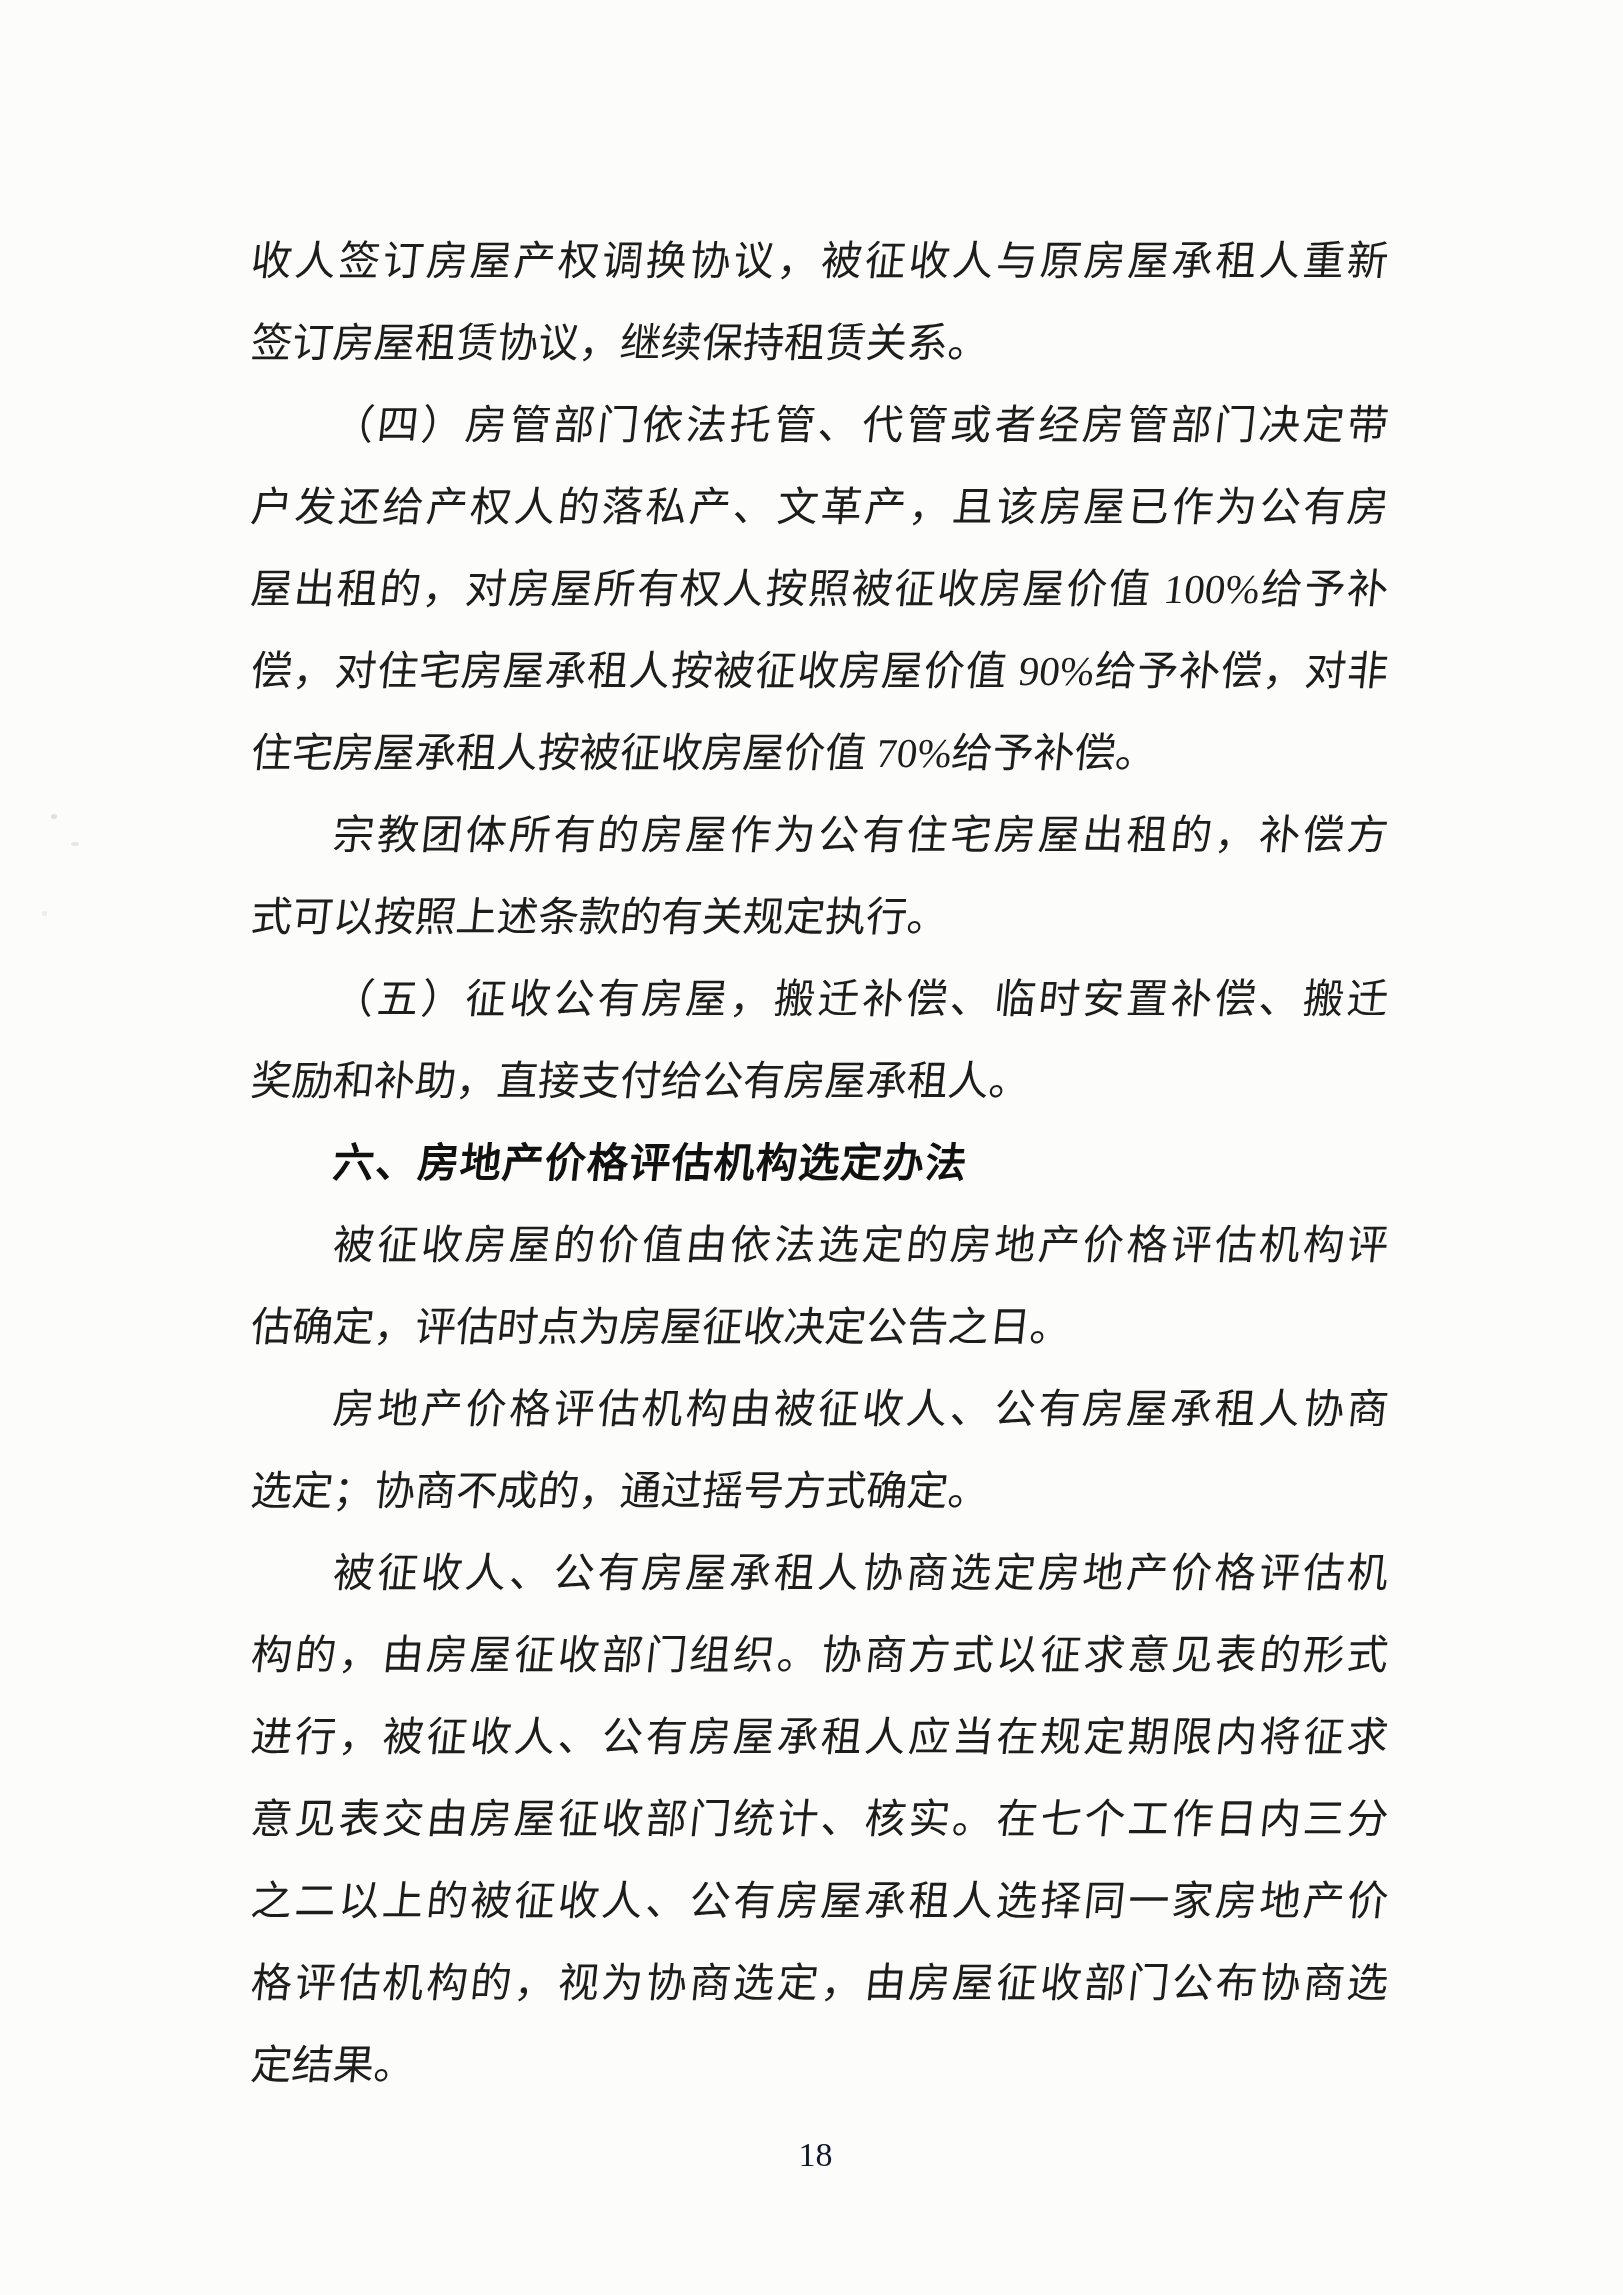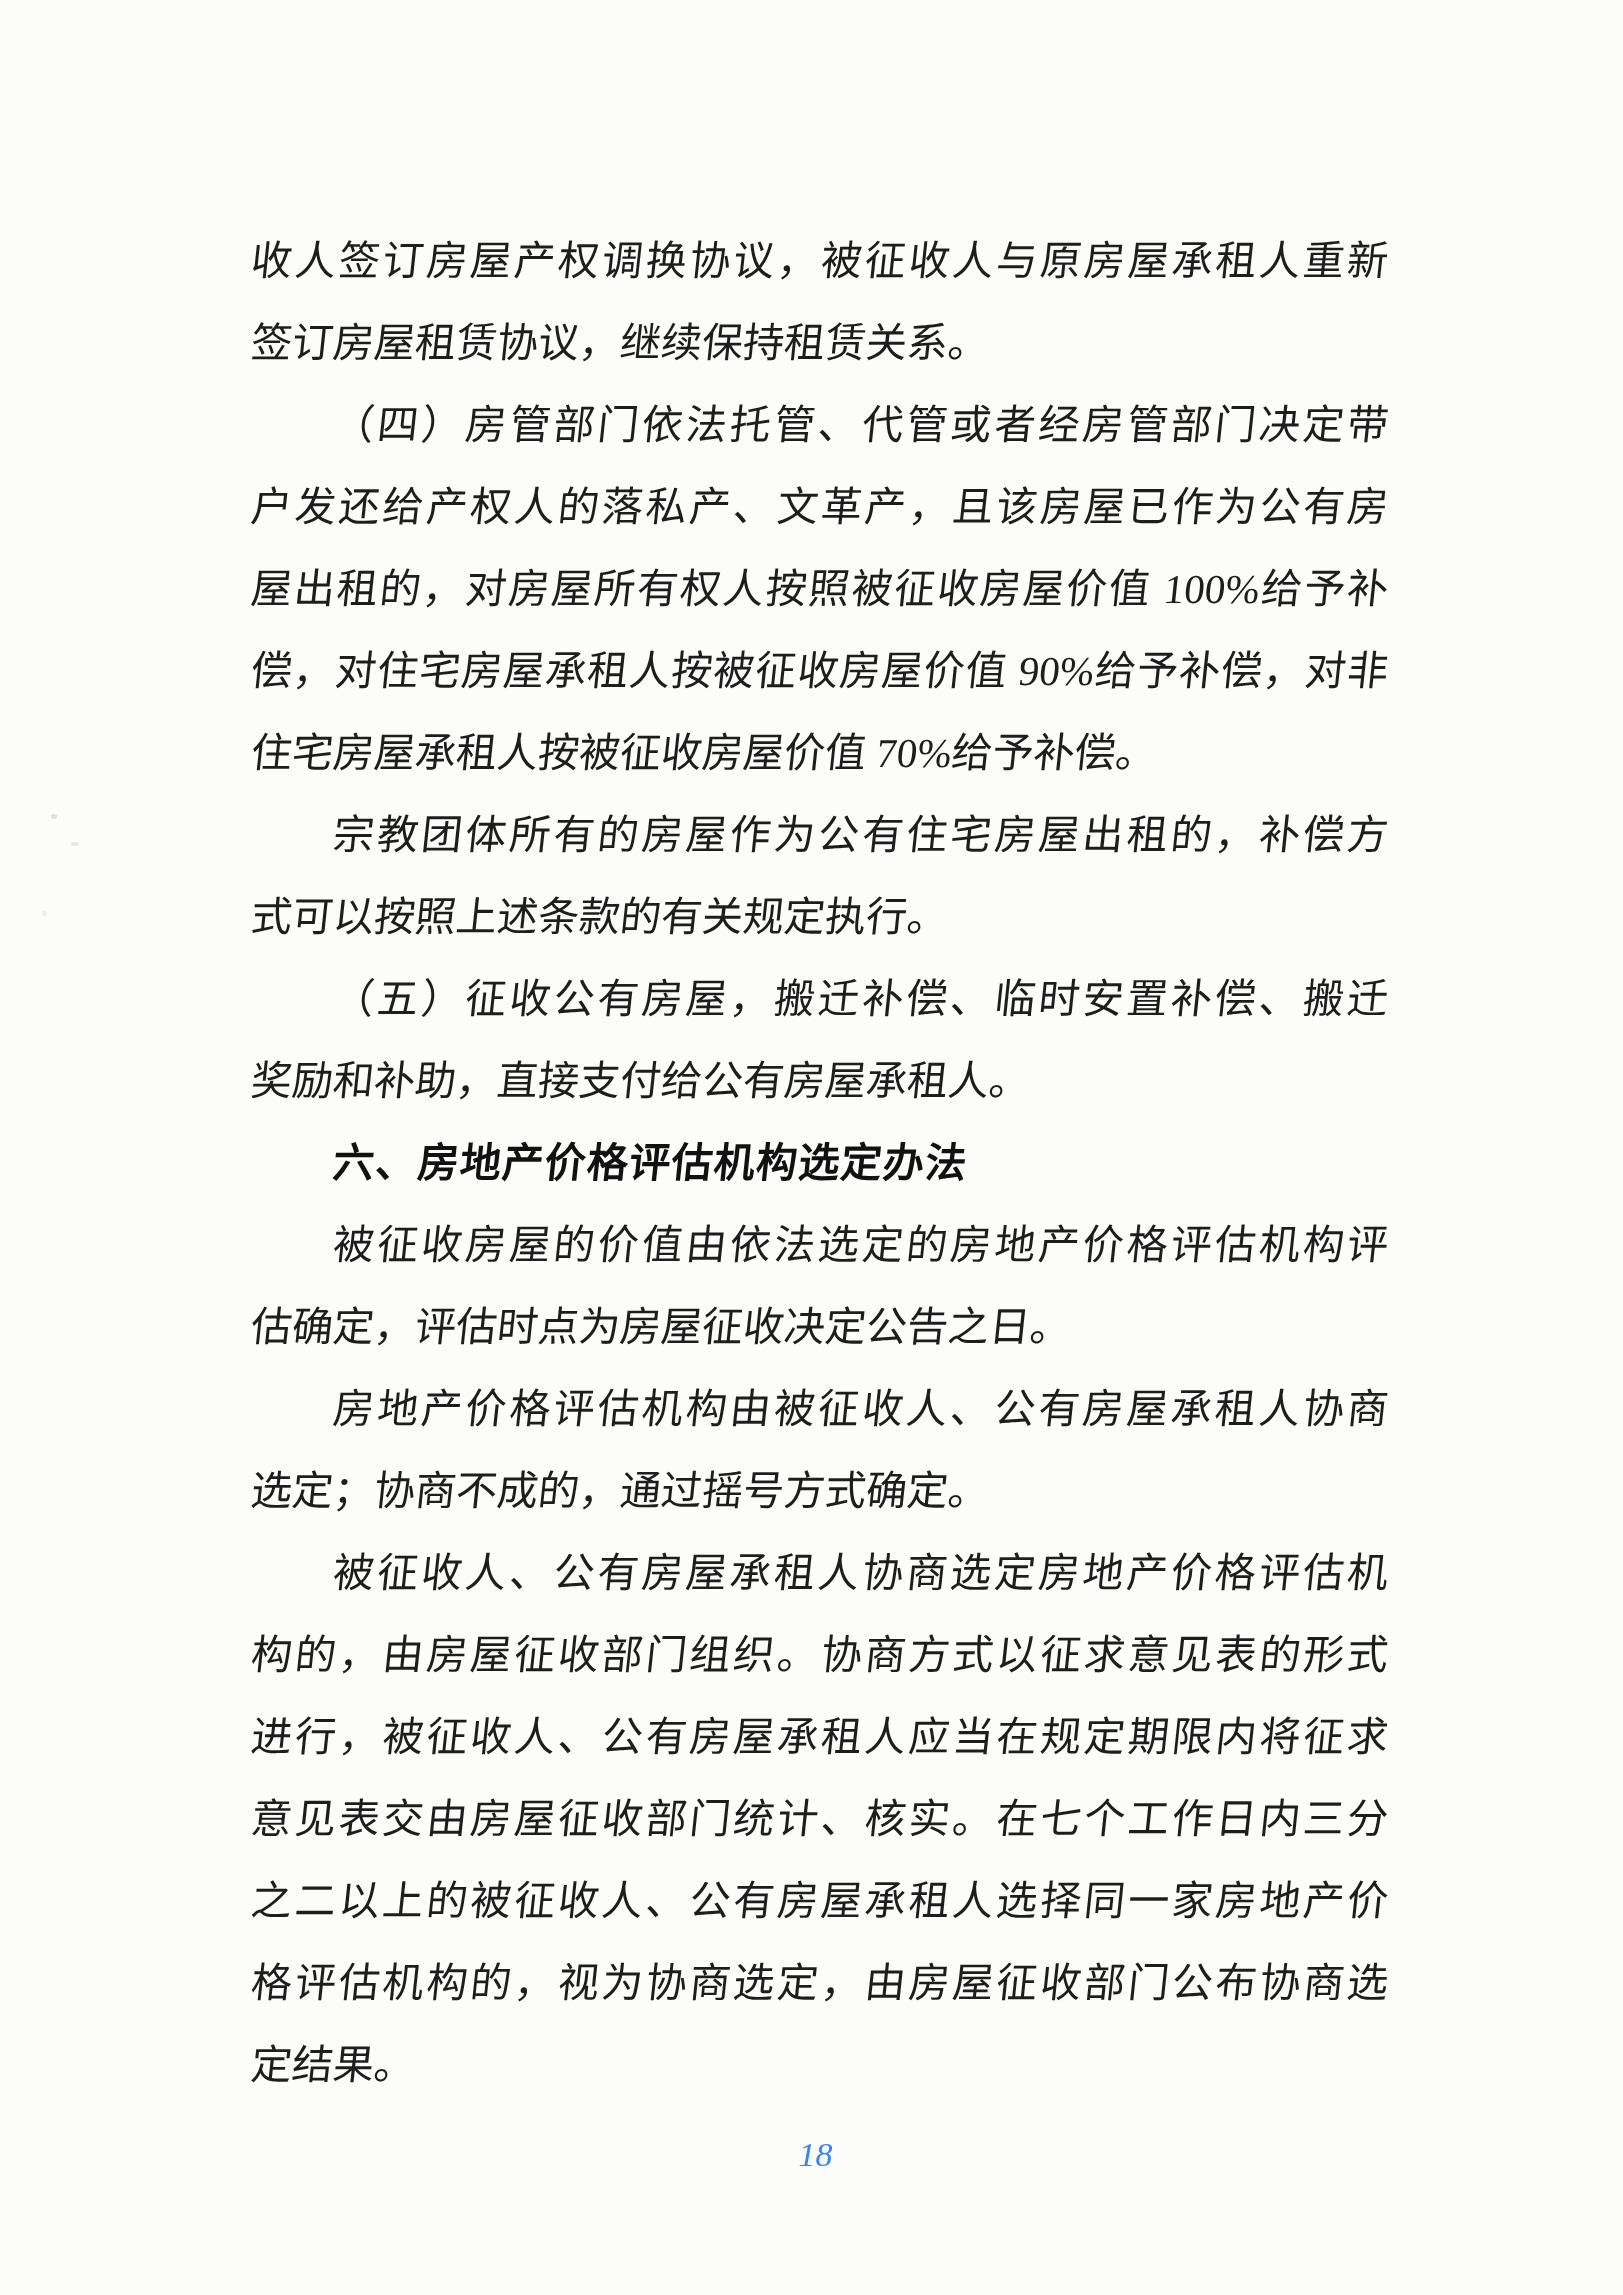--- a/index.html
+++ b/index.html
@@ -51,23 +51,22 @@
     position: absolute;
     left: 247px;
     top: 2135px;
     width: 1137px;
     text-align: center;
   }
   .page-number {
     font-family: "Liberation Serif", "DejaVu Serif", serif;
     font-size: 34px;
     line-height: 39px;
-    color: #3b82f6;
+    color: #0f172a;
     display: inline-block;
-    font-style: italic;
   }
   .speck {
     position: absolute;
     border-radius: 50%;
     background: #c9c9c6;
     opacity: 0.55;
   }
   .speck.s1 { left: 51px;  top: 814px; width: 5.9px;  height: 5.2px; }
   .speck.s2 { left: 71px; top: 842px; width: 7.9px; height: 3.9px; opacity: 0.4; }
   .speck.s3 { left: 42px;  top: 911px; width: 4.6px;  height: 4.6px; opacity: 0.3; }

